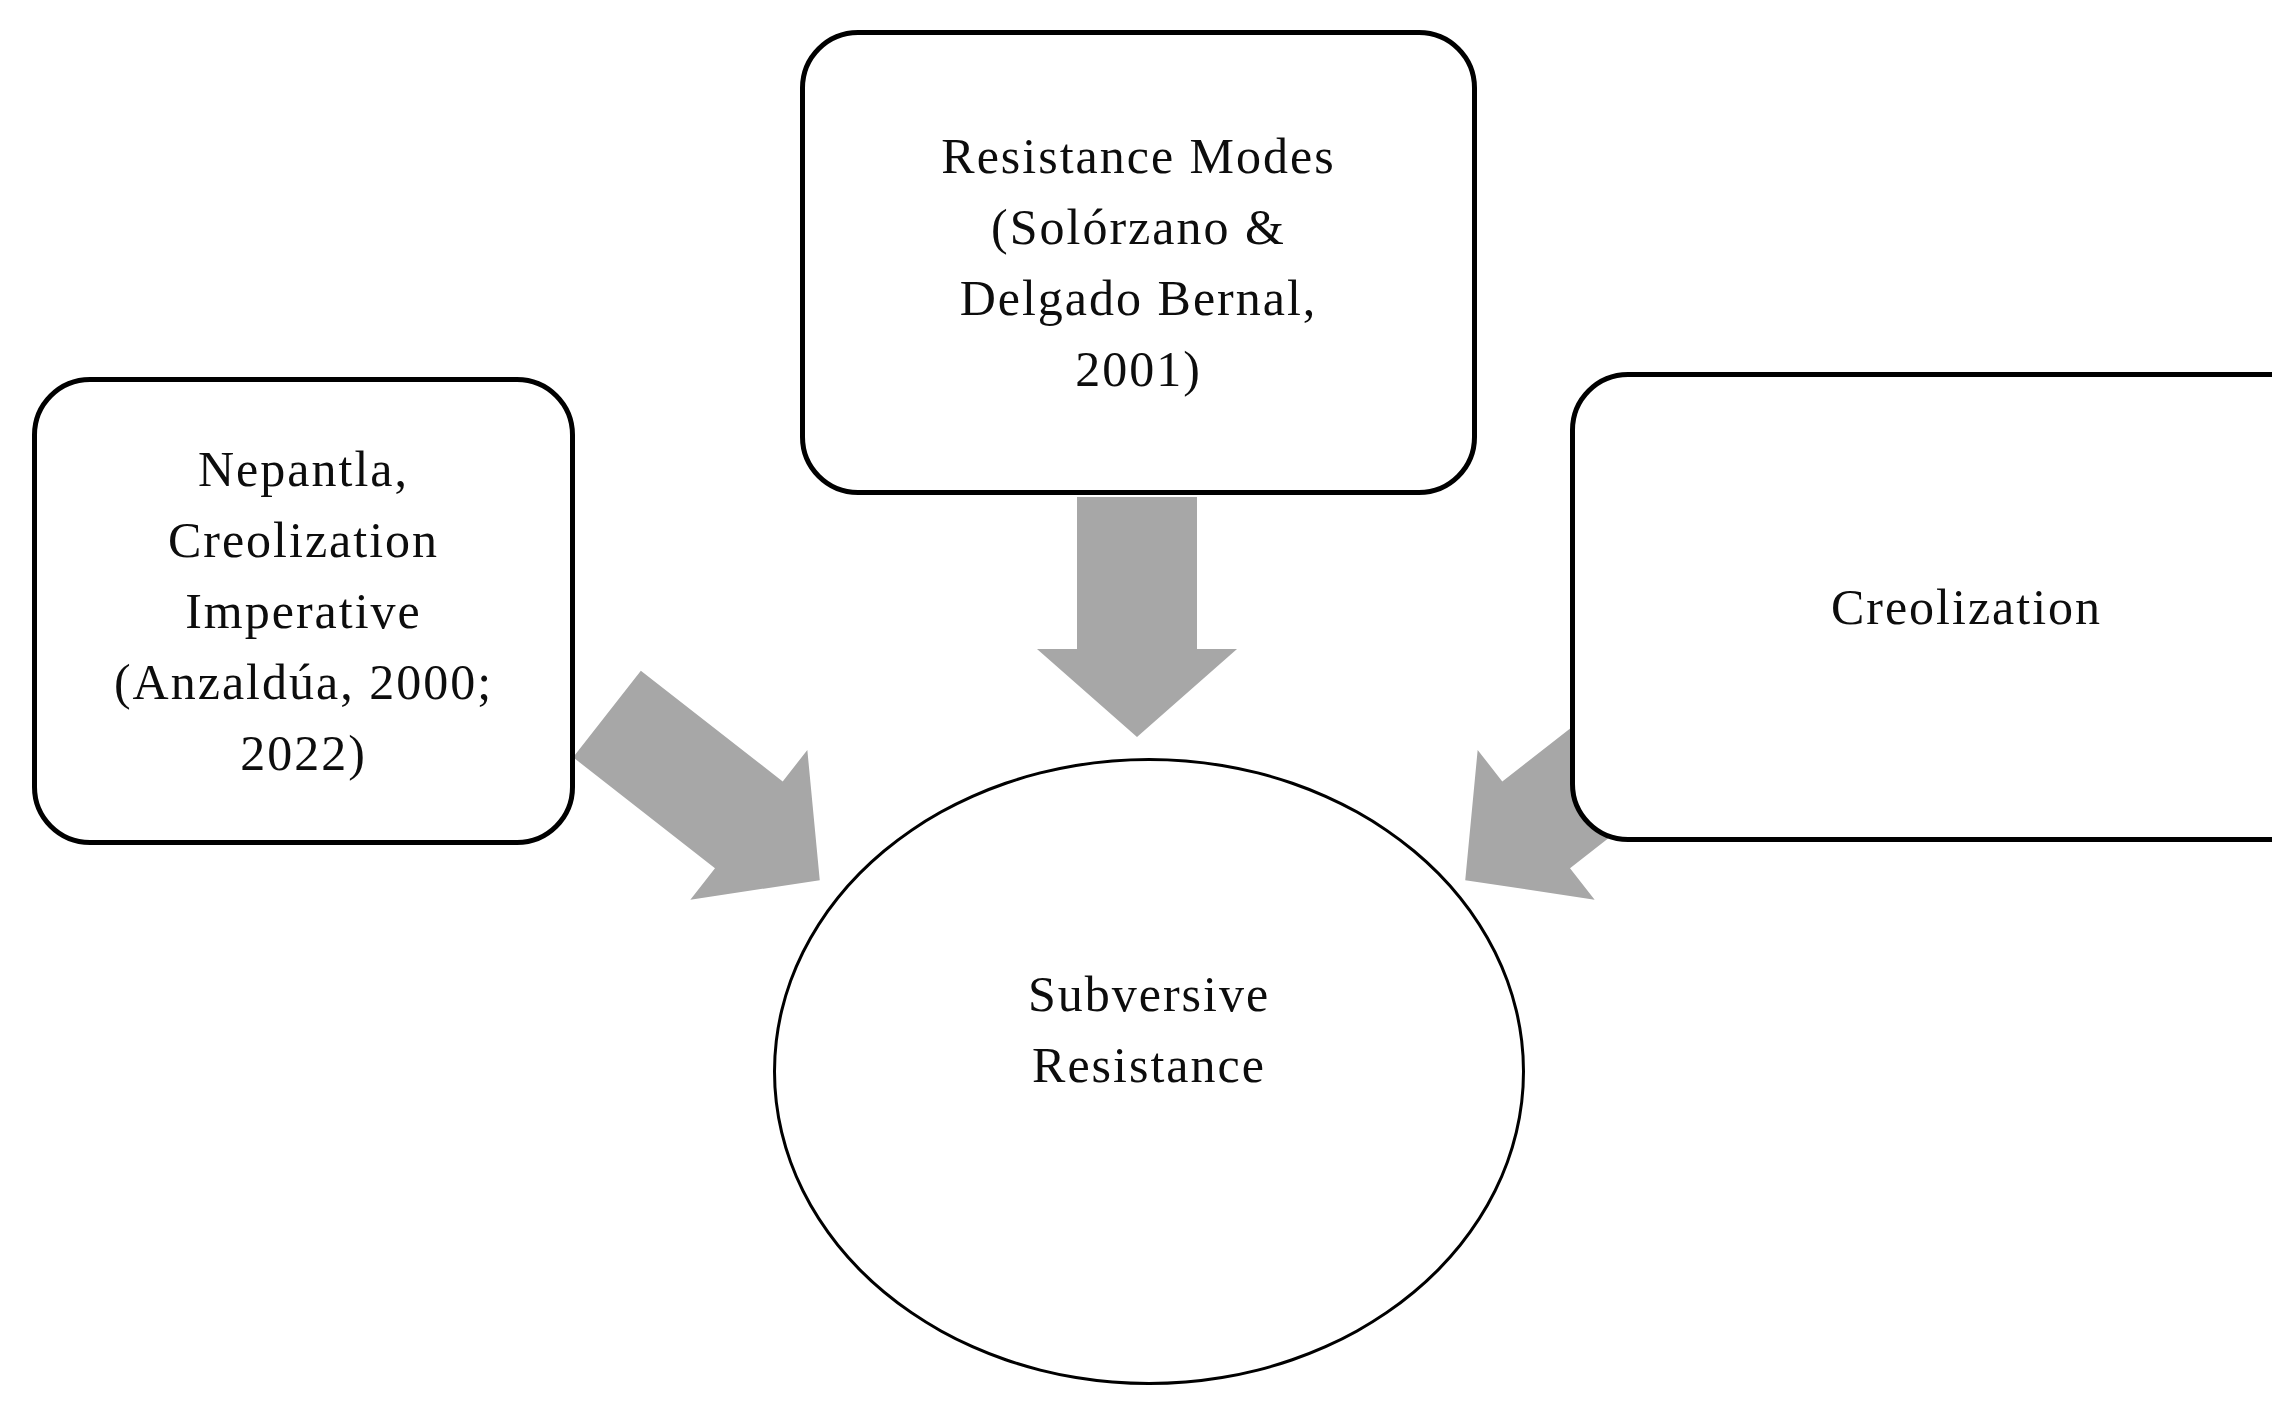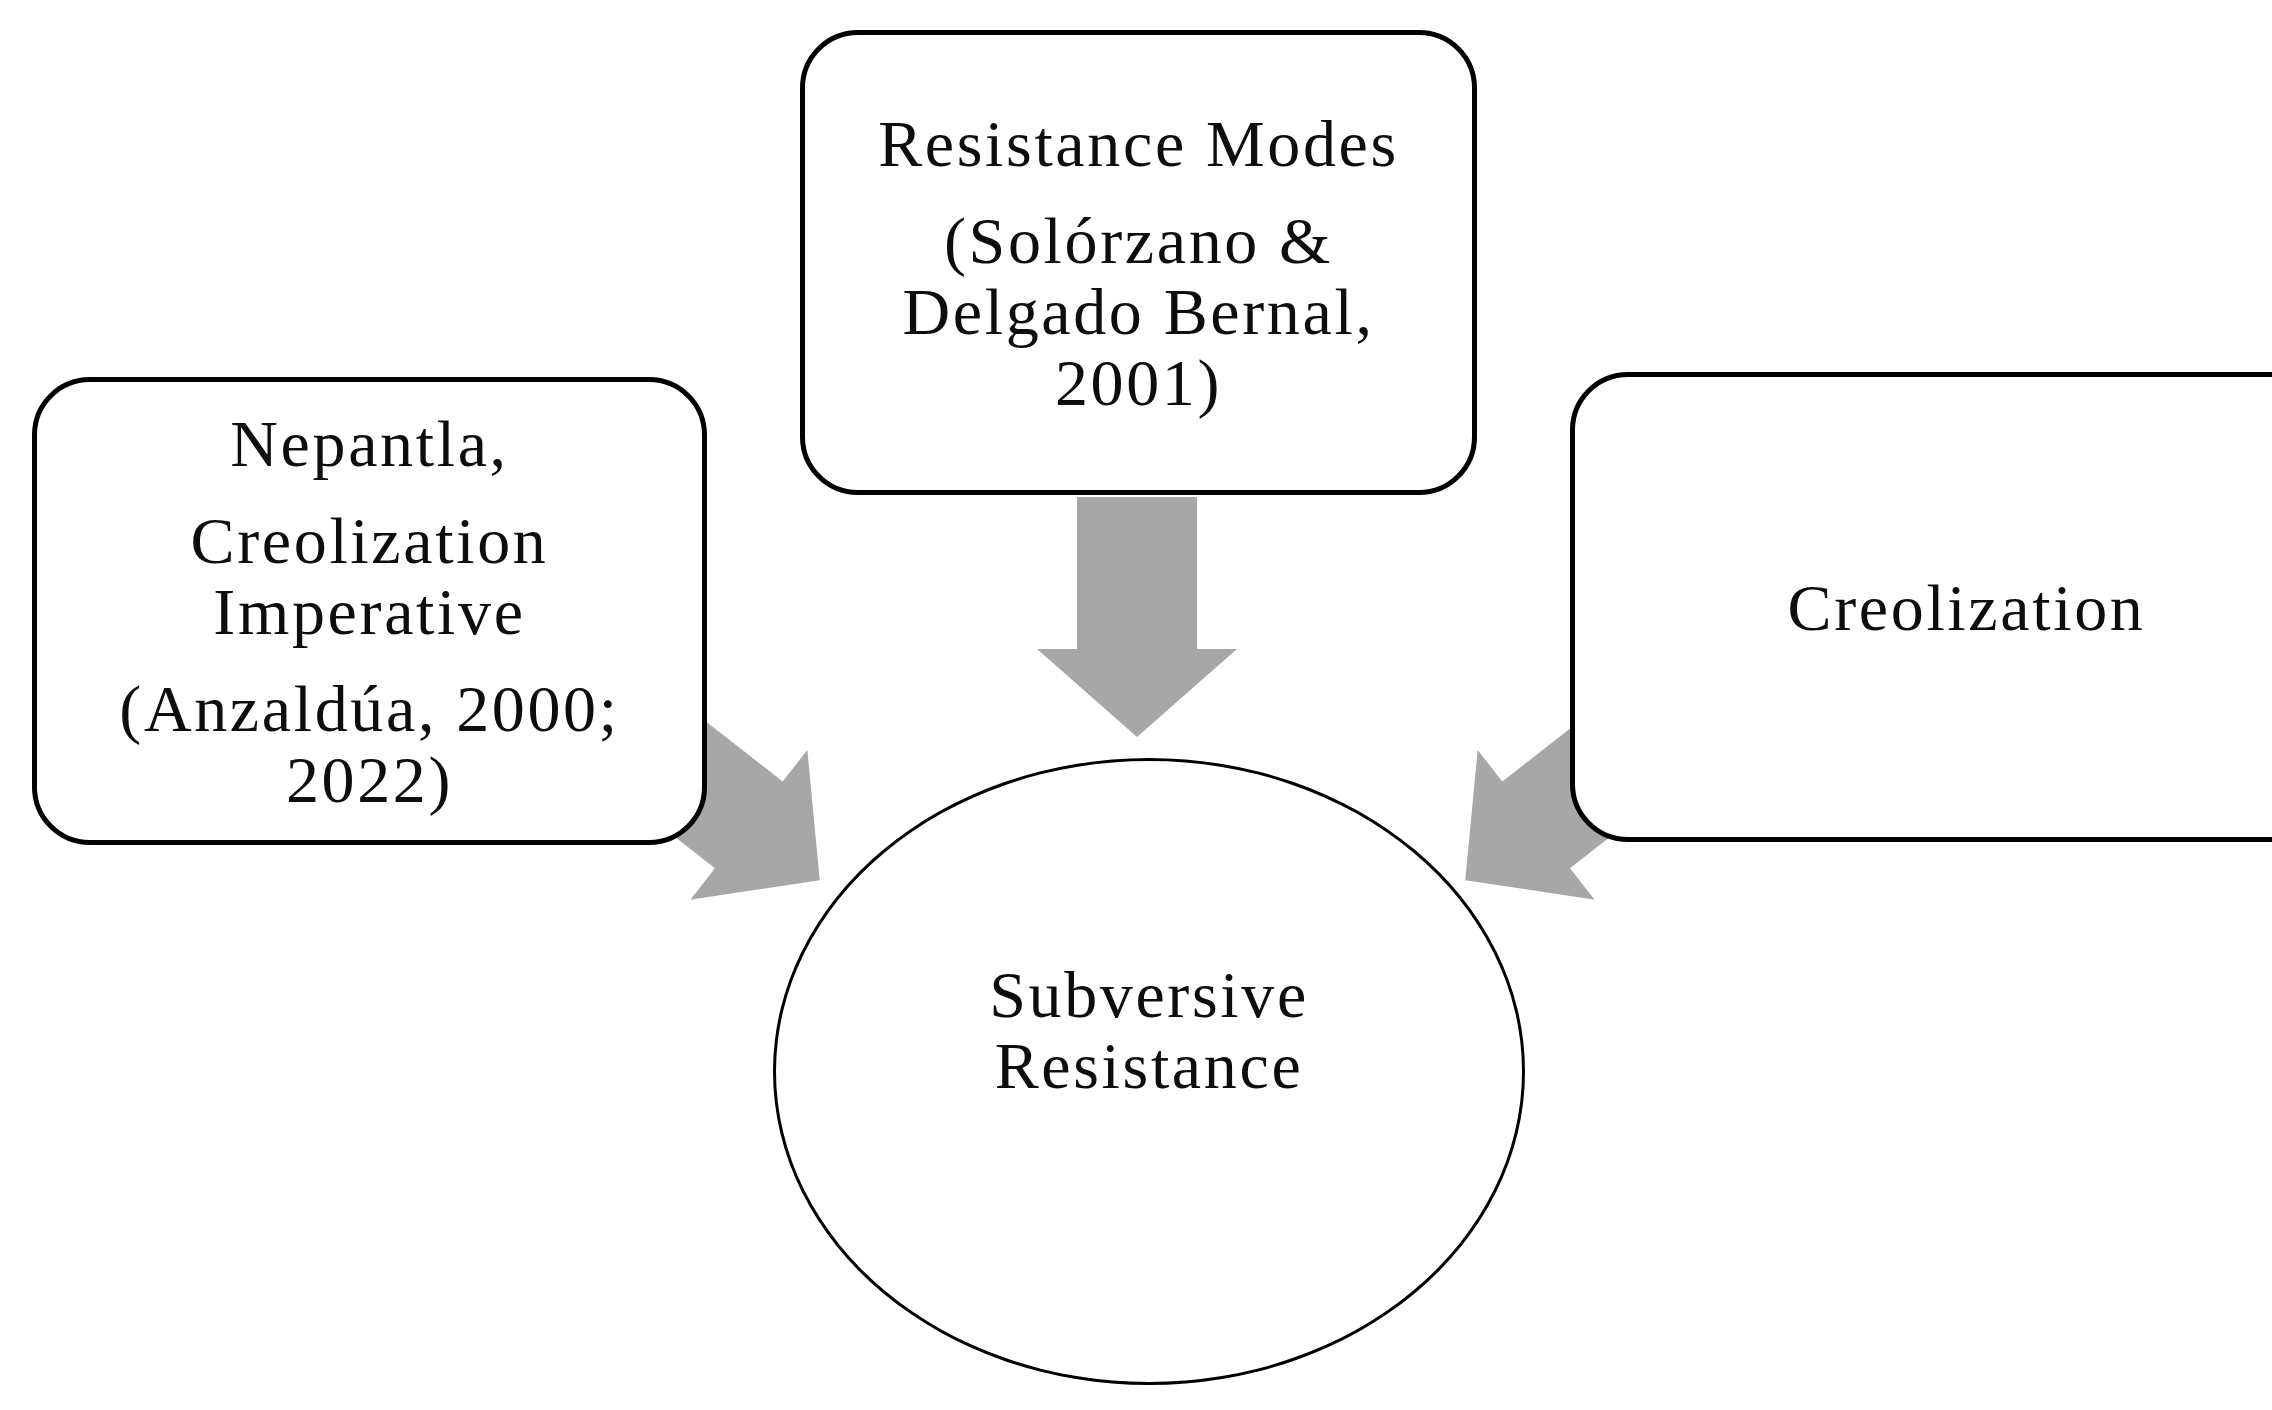--- a/index.html
+++ b/index.html
@@ -36,29 +36,29 @@
   .box {
     border: 5px solid #000000;
     border-radius: 58px;
   }
   .ellipse {
     border: 3px solid #000000;
     border-radius: 50%;
     padding-bottom: 84px; 
   }
   .node p {
-    margin: 13px 0;
-    font-size: 66px;
+    margin: 0 0;
+    font-size: 50px;
     line-height: 71px;
     letter-spacing: 0.04em;
     white-space: pre-line;
   }
   
   #node-resistance-modes   { left: 800px;  top: 30px;  width: 677px; height: 465px; }
-  #node-nepantla           { left: 32px;   top: 377px; width: 675px; height: 468px; }
+  #node-nepantla           { left: 32px;   top: 377px; width: 543px; height: 468px; }
   #node-creolization       { left: 1570px; top: 372px; width: 793px; height: 470px; }
   #node-subversive         { left: 773px;  top: 758px; width: 752px; height: 627px; }
 </style>
 </head>
 <body>
 
 <div id="canvas">
 
   <svg id="arrow-layer" width="2272" height="1410" viewBox="0 0 2272 1410">
 

